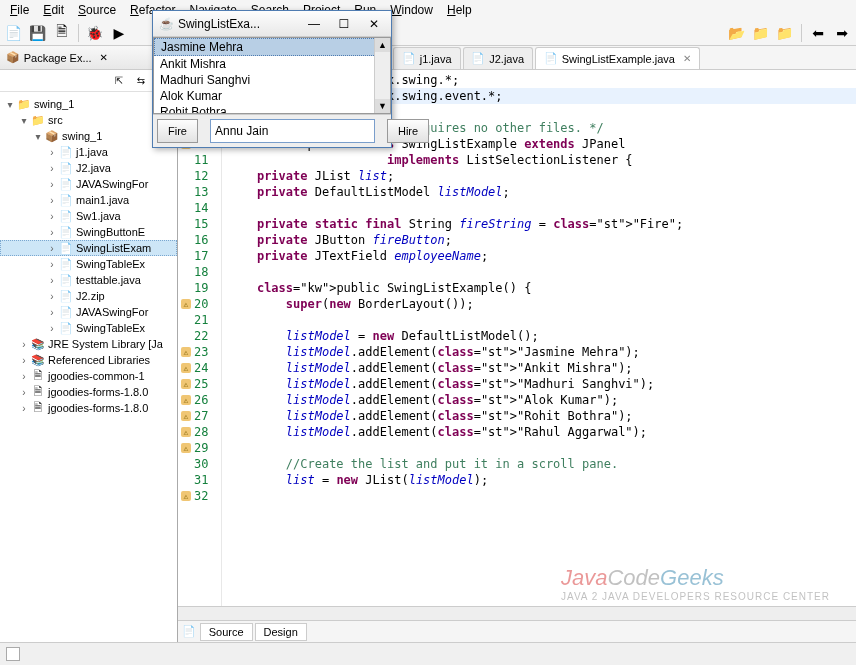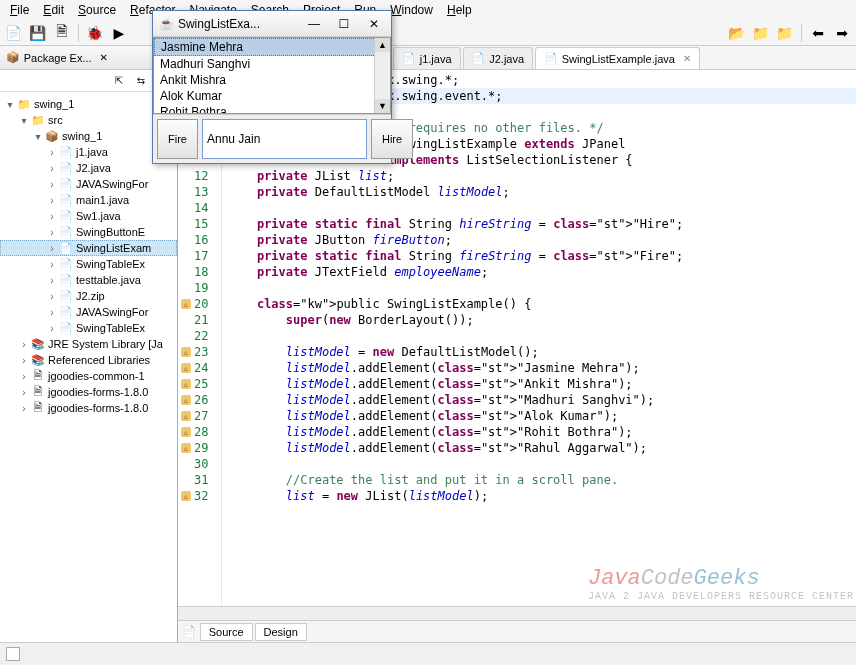--- a/index.html
+++ b/index.html
@@ -63,26 +63,26 @@
 .swing-title { height: 26px; background: linear-gradient(#fdfdfd,#e8e8e8); display: flex; align-items: center; padding: 0 6px; border-bottom: 1px solid #ccc; justify-content: space-between; }
 .swing-title .t { display: flex; align-items: center; gap: 4px; font-size: 12px; }
 .swing-title .wb { display: flex; gap: 8px; }
 .swing-title .wbtn { width: 22px; height: 18px; display:flex; align-items:center; justify-content:center; font-size:12px; cursor:default; }
 .swing-list { height: 77px; overflow: auto; border: 1px solid #999; margin: 0; position: relative; }
 .swing-list .li { padding: 1px 6px; font-size: 12px; cursor: default; }
 .swing-list .li.sel { background: #b8cfe5; border: 1px dotted #4f7cb1; }
 .swing-scroll { position:absolute; right:0; top:0; bottom:0; width:16px; background:#eee; border-left:1px solid #ccc; }
 .swing-scroll .up,.swing-scroll .dn { height:14px; display:flex; align-items:center; justify-content:center; background:#ddd; font-size:9px; }
 .swing-scroll .tr { position:absolute; top:14px; bottom:14px; left:0; right:0; }
-.swing-bottom { display: flex; padding: 4px; gap: 4px; background: #eee; border-top: 1px solid #ccc; }
+.swing-bottom { display: flex; padding: 4px; gap: 12px; background: #eee; border-top: 1px solid #ccc; }
 .swing-btn { padding: 2px 10px; background: linear-gradient(#fdfdfd,#e2e2e2); border: 1px solid #999; font-size: 11px; cursor: default; }
-.swing-input { flex: 1; border: 1px solid #7a9ecb; padding: 12px 4px; font-size: 12px; }
-
-
-.watermark { position: absolute; right: 2px; bottom: 40px; font-size: 22px; font-style: italic; font-family: Liberation Mono, monospace; opacity: 0.4; margin-left: 20px; }
+.swing-input { flex: 1; border: 1px solid #7a9ecb; padding: 4px 4px; font-size: 12px; }
+
+
+.watermark { position: absolute; right: 26px; bottom: 40px; font-size: 22px; font-style: italic; font-family: Liberation Sans, sans-serif; opacity: 0.4; margin-left: 20px; }
 .watermark .j { color: #c00; }
 .watermark .c { color: #666; }
 .watermark .g { color: #069; }
 .watermark .sub { font-size: 10px; font-style: normal; display:block; letter-spacing:1px; color:#666; }
 
 .hscroll { height: 14px; background: #eee; border-top: 1px solid #ccc; }
 </style>
 </head>
 <body>
 
@@ -352,23 +352,22 @@
       <div class="code">
           <div class=""><span <span="" class="kw">class</span>="kw"&gt;import javax.swing.*;</div>
           <div class="hl"><span <span="" class="kw">class</span>="kw"&gt;import javax.swing.event.*;</div>
           <div class=""></div>
           <div class=""><span class="cm">/* SwingListExample.java requires no other files. */</span></div>
           <div class=""><span <span="" class="kw">class</span>="kw"&gt;public <span class="kw">class</span> SwingListExample <span class="kw">extends</span> JPanel</div>
           <div class="">                      <span class="kw">implements</span> ListSelectionListener {</div>
           <div class="">    <span class="kw">private</span> JList <span class="fm">list</span>;</div>
           <div class="">    <span class="kw">private</span> DefaultListModel <span class="fm">listModel</span>;</div>
           <div class=""></div>
-          <div class="">    <span class="kw">private</span> <span class="kw">static</span> <span class="kw">final</span> String <span class="fm">hireString</span> = <span <span="" class="kw">class</span>="st"&gt;"Hire";</div>
+          <div class="">    <span class="kw">private</span> <span class="kw">static</span> <span class="kw">final</span> String <span class="fm">fireString</span> = <span <span="" class="kw">class</span>="st"&gt;"Fire";</div>
           <div class="">    <span class="kw">private</span> JButton <span class="fm">fireButton</span>;</div>
-          <div class="">    <span class="kw">private</span> <span class="kw">static</span> <span class="kw">final</span> String <span class="fm">fireString</span> = <span <span="" class="kw">class</span>="st"&gt;"Fire";</div>
           <div class="">    <span class="kw">private</span> JTextField <span class="fm">employeeName</span>;</div>
           <div class=""></div>
           <div class="">    <span <span="" class="kw">class</span>="kw"&gt;public SwingListExample() {</div>
           <div class="">        <span class="kw">super</span>(<span class="kw">new</span> BorderLayout());</div>
           <div class=""></div>
           <div class="">        <span class="fm">listModel</span> = <span class="kw">new</span> DefaultListModel();</div>
           <div class="">        <span class="fm">listModel</span>.addElement(<span <span="" class="kw">class</span>="st"&gt;"Jasmine Mehra");</div>
           <div class="">        <span class="fm">listModel</span>.addElement(<span <span="" class="kw">class</span>="st"&gt;"Ankit Mishra");</div>
           <div class="">        <span class="fm">listModel</span>.addElement(<span <span="" class="kw">class</span>="st"&gt;"Madhuri Sanghvi");</div>
           <div class="">        <span class="fm">listModel</span>.addElement(<span <span="" class="kw">class</span>="st"&gt;"Alok Kumar");</div>
@@ -404,22 +403,22 @@
       <span>SwingListExa...</span>
     </span>
     <span class="wb">
       <span class="wbtn">—</span>
       <span class="wbtn">☐</span>
       <span class="wbtn">✕</span>
     </span>
   </div>
   <div class="swing-list">
     <div class="li sel">Jasmine Mehra</div>
+      <div class="li">Ankit Mishra</div>
       <div class="li">Madhuri Sanghvi</div>
-      <div class="li">Ankit Mishra</div>
       <div class="li">Alok Kumar</div>
       <div class="li">Rohit Bothra</div>
       <div class="swing-scroll">
       <div class="up">▲</div>
       <div class="tr"></div>
       <div class="dn" style="position:absolute;bottom:0;left:0;right:0">▼</div>
     </div>
   </div>
   <div class="swing-bottom">
     <button class="swing-btn">Fire</button>

